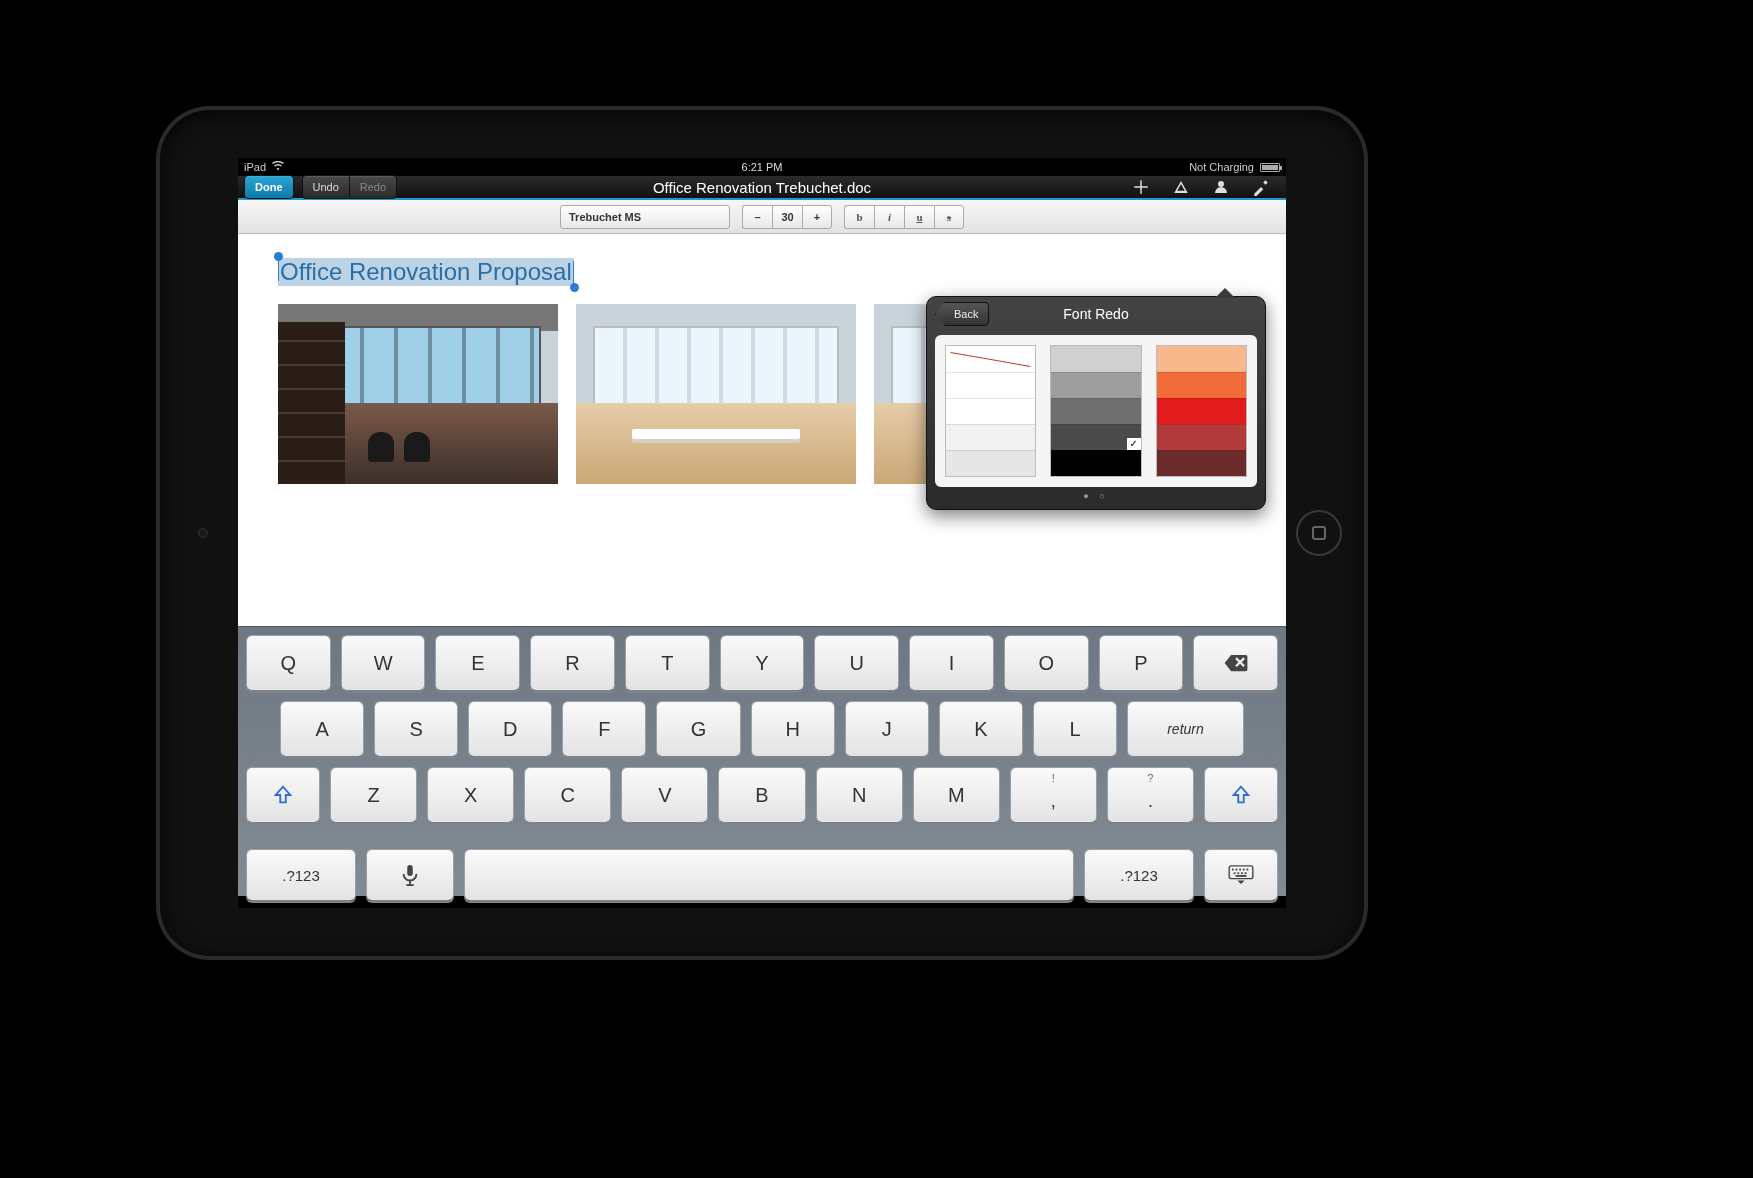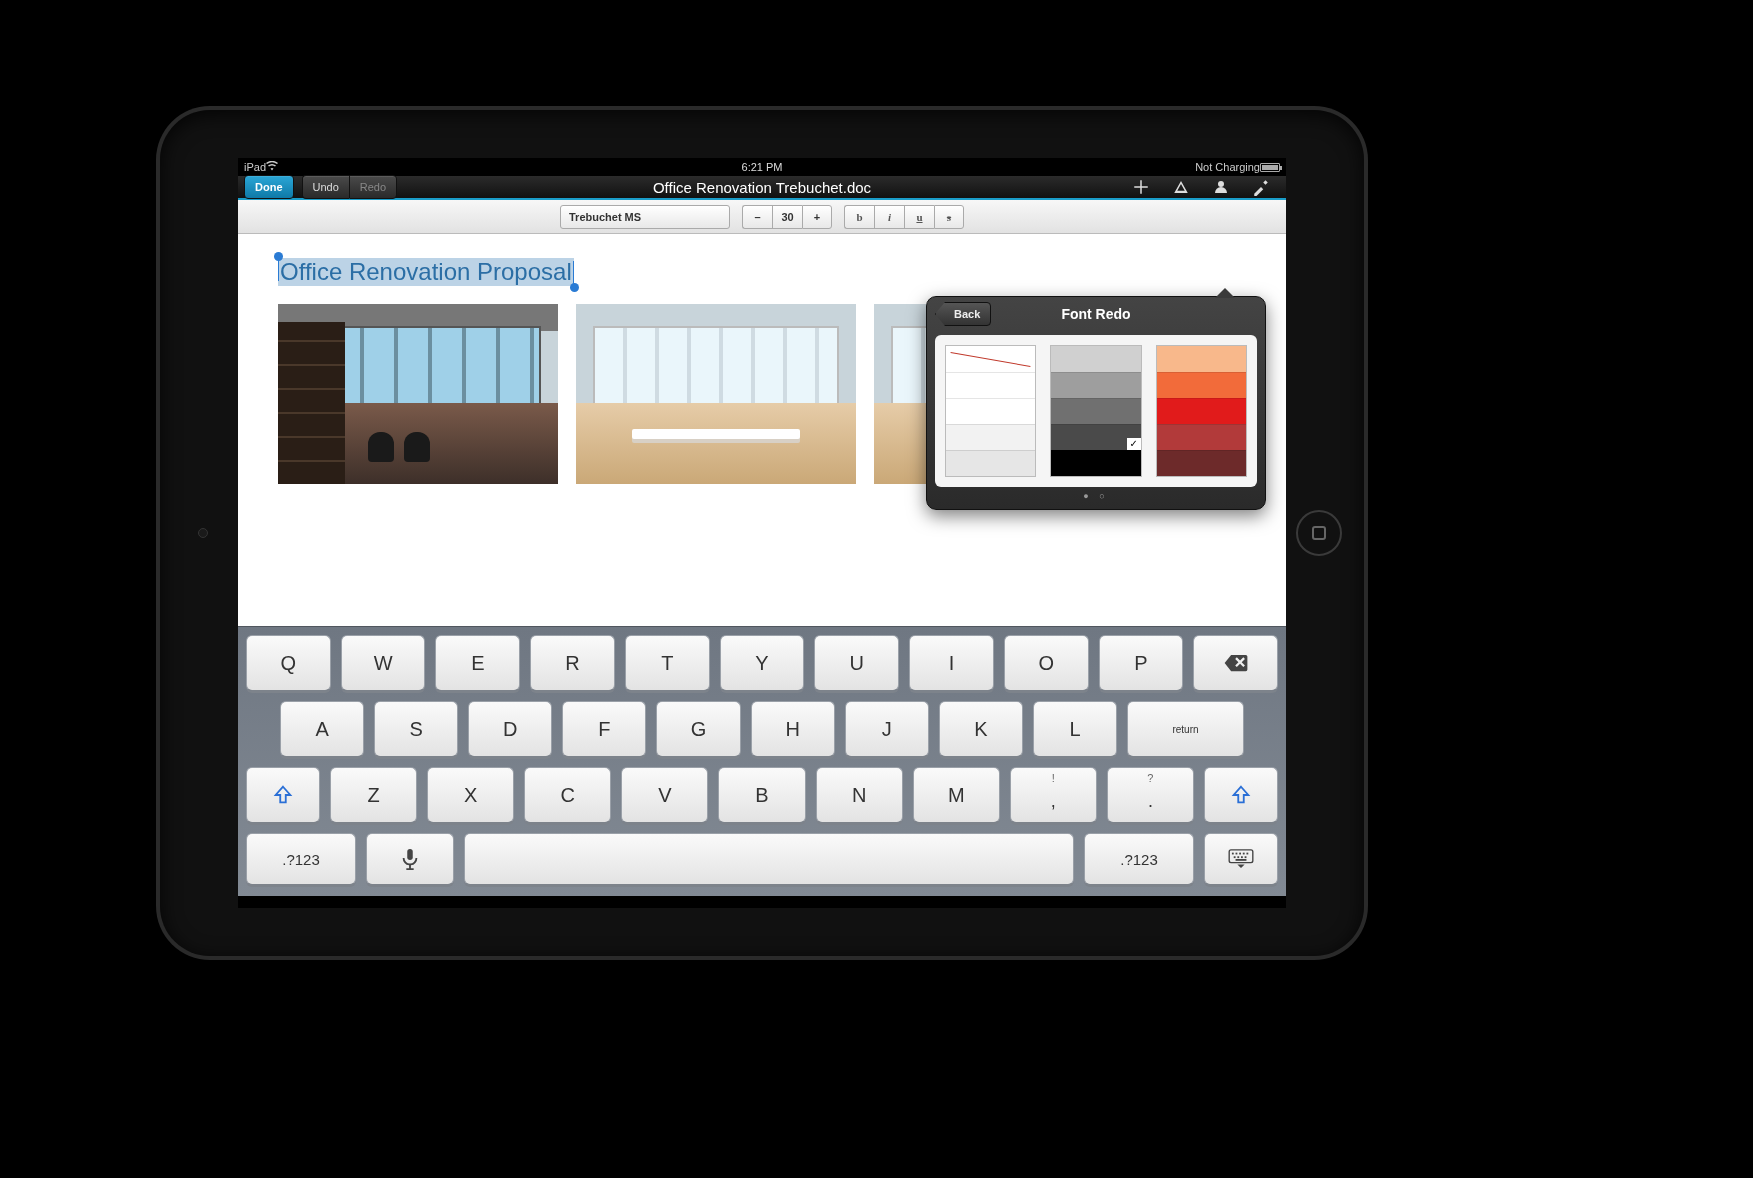--- a/index.html
+++ b/index.html
@@ -22,21 +22,21 @@
   }
   .home-sq { width: 14px; height: 14px; border: 2px solid #666; border-radius: 3px; }
   .camera { position: absolute; left: 38px; top: 50%; transform: translateY(-50%);
     width: 10px; height: 10px; background: #1a1a1a; border-radius: 50%; border:1px solid #333; }
 
   
   .statusbar {
     height: 18px; background: #000; color: #ccc; font-size: 11px;
     display: flex; align-items: center; padding: 0 6px; justify-content: space-between;
   }
-  .sb-left, .sb-right { display: flex; align-items: center; }
+  .sb-left, .sb-right { display: flex; align-items: center; gap: 6px; }
   .sb-center { position: absolute; left: 50%; transform: translateX(-50%); color:#ddd; }
   .wifi-ico { font-size: 10px; }
   .batt { width: 20px; height: 9px; border: 1px solid #aaa; border-radius: 1px; position: relative; }
   .batt::after { content:""; position:absolute; right:-3px; top:2px; width:2px; height:4px; background:#aaa; }
   .batt-fill { position:absolute; left:1px; top:1px; bottom:1px; width:16px; background:#aaa; }
 
   
   .navbar {
     height: 24px; background: linear-gradient(#2b2b2b,#111);
     border-bottom: 2px solid #1a9dc9;
@@ -121,21 +121,21 @@
     border:1px solid #111; box-shadow:0 6px 18px rgba(0,0,0,.5);
     padding:0 0 8px 0; z-index:5;
   }
   .popover .arrow {
     position:absolute; top:-9px; right:30px; width:0; height:0;
     border-left:10px solid transparent; border-right:10px solid transparent;
     border-bottom:10px solid #3a3a3a;
   }
   .pop-hdr {
     height:34px; display:flex; align-items:center; justify-content:center; position:relative;
-    color:#fff; font-size:14px; font-weight:700;
+    color:#fff; font-size:14px; font-weight:400;
   }
   .back-btn {
     position:absolute; left:8px; top:5px; height:24px; padding:0 10px 0 18px;
     background:linear-gradient(#555,#333); color:#eee; font-size:11px;
     border:1px solid #111; border-radius:4px; display:flex; align-items:center;
     clip-path: polygon(10px 0, 100% 0, 100% 100%, 10px 100%, 0 50%);
   }
   .swatch-panel {
     margin:4px 8px 0; background:#f5f5f5; border-radius:6px; padding:10px;
     display:flex; gap:14px; justify-content:center;
@@ -160,33 +160,33 @@
     background:linear-gradient(#fafafa,#e3e3e3);
     border:1px solid #9aa0a8; border-bottom-color:#7d838b;
     border-radius:6px; box-shadow:0 2px 0 #7d838b;
     height:56px; display:flex; align-items:center; justify-content:center;
     font-size:20px; color:#333; flex:1; min-width:0;
     user-select:none;
   }
   .krow1 .key { max-width:88px; }
   .krow2 { padding: 0 34px; }
   .krow2 .key { max-width:88px; }
-  .key.wide { max-width:120px; flex:1.4; font-size:10px;}
+  .key.wide { max-width:120px; flex:1.4; font-size:14px;font-style:italic;}
   .key.shift { max-width:74px; color:#2a6fd6; }
   .key.shift svg { width:22px; height:22px; stroke:#2a6fd6; fill:none; stroke-width:2;}
   .key.bksp svg { width:26px; height:20px; fill:#444; }
   .key.mic svg { width:16px; height:22px; fill:#444;}
   .key.space { flex:6; max-width:none;}
   .key.hide svg { width:26px; height:20px; fill:#444;}
   .key.nums { font-size:15px; max-width:110px; flex:1.3;}
   .krow3 .key.letter { max-width:88px; }
   .krow3 .punct { font-size:18px; position:relative; max-width:88px;}
   .punct .alt { position:absolute; top:4px; font-size:11px; color:#666;}
   .punct .main { margin-top:12px; }
-  .krow4 .key { height:52px; }
+  .krow4 .key { height:52px;margin-top:16px; }
   .krow4 .mic { max-width:88px; }
 </style>
 </head>
 <body>
 
 <div class="ipad">
   <div class="camera"></div>
   <div class="screen">
 
     <div class="statusbar">

